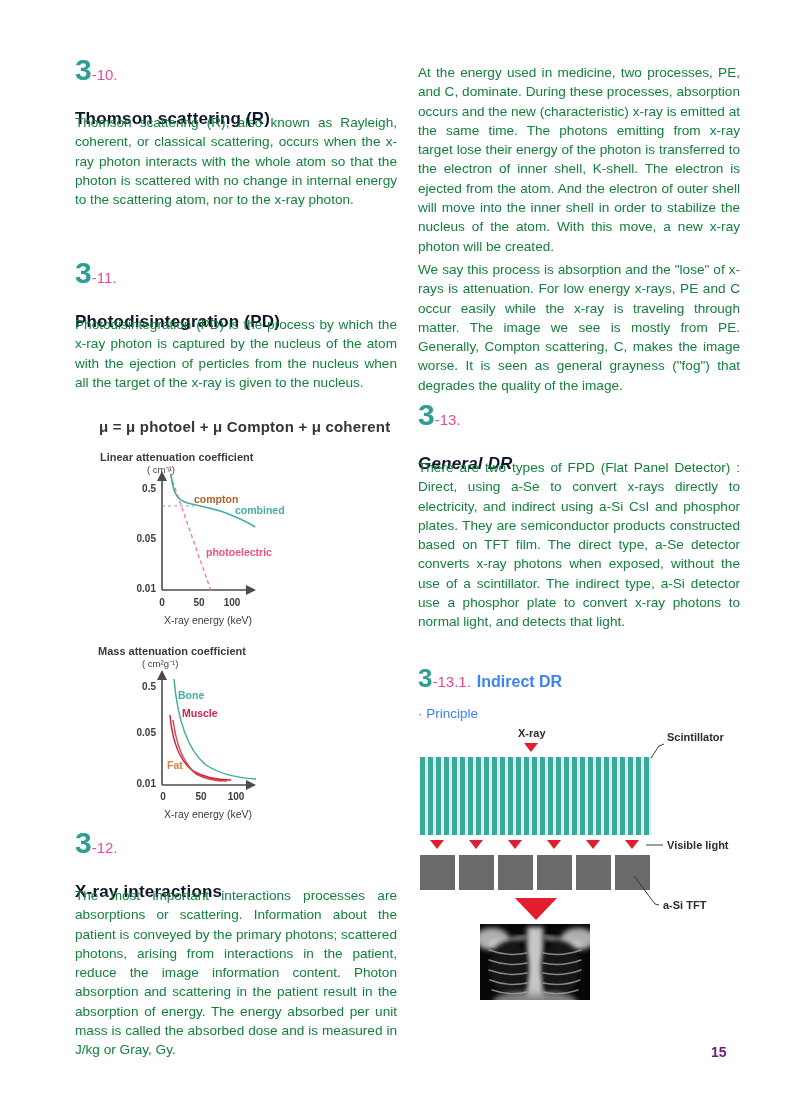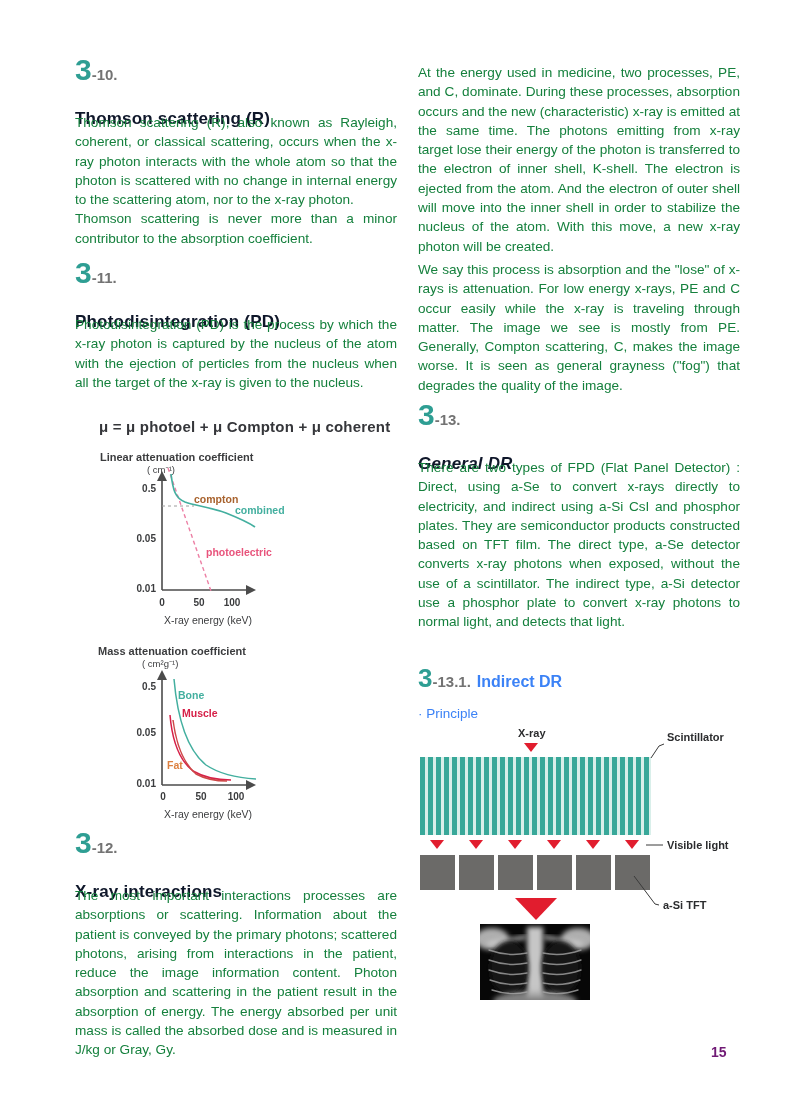--- a/index.html
+++ b/index.html
@@ -5,21 +5,21 @@
   html,body{margin:0;padding:0;background:#ffffff;}
   .page{position:relative;width:788px;height:1103px;background:#ffffff;overflow:hidden;
         font-family:"Liberation Sans",sans-serif;}
   .col{position:absolute;top:0;height:1103px;}
   .col.left{left:75px;width:322px;}
   .col.right{left:418px;width:322px;}
   .abs{position:absolute;}
 
   .sec-head{line-height:1;white-space:nowrap;}
   .num-big{font-size:30px;font-weight:bold;color:#2E9E93;letter-spacing:0;}
-  .num-small{font-size:15px;font-weight:bold;color:#737373;}
+  .num-small{font-size:15px;font-weight:normal;color:#ec4899;}
   .sec-title{font-size:17px;font-weight:bold;color:#0f172a;letter-spacing:.2px;margin-top:19px;}
   .inline-title{font-size:16px;font-weight:bold;color:#3b82f6;margin-left:6px;}
 
   .body-text{font-size:13.6px;line-height:19.3px;color:#15803d;text-align:justify;}
   .body-text p{margin:0;}
 
   .formula{font-size:15px;font-weight:bold;color:#35363A;letter-spacing:.2px;white-space:nowrap;}
   .principle{font-size:13.5px;color:#3b82f6;}
 
   .pagenum{font-size:14px;font-weight:bold;color:#701a75;}
@@ -50,21 +50,20 @@
 <div class="page">
 
   <div class="col left">
 
     <div class="abs sec-head" style="top:55px;left:0;">
       <span class="num-big">3</span><span class="num-small">-10.</span>
     </div>
     <div class="abs sec-title" style="top:90px;left:0;">Thomson scattering (R)</div>
     <div class="abs body-text" style="top:113px;left:0;width:322px;">
       <p>Thomson scattering (R), also known as Rayleigh, coherent, or classical scattering, occurs when the x-ray photon interacts with the whole atom so that the photon is scattered with no change in internal energy to the scattering atom, nor to the x-ray photon.</p>
-      <p>Thomson scattering is never more than a minor contributor to the absorption coefficient.</p>
     </div>
 
     <div class="abs sec-head" style="top:258px;left:0;">
       <span class="num-big">3</span><span class="num-small">-11.</span>
     </div>
     <div class="abs sec-title" style="top:293px;left:0;">Photodisintegration (PD)</div>
     <div class="abs body-text" style="top:315px;left:0;width:322px;">
       <p>Photodisintegration (PD) is the process by which the x-ray photon is captured by the nucleus of the atom with the ejection of perticles from the nucleus when all the target of the x-ray is given to the nucleus.</p>
     </div>
     <div class="abs formula" style="top:418px;left:24px;">μ = μ photoel + μ Compton + μ coherent</div>

